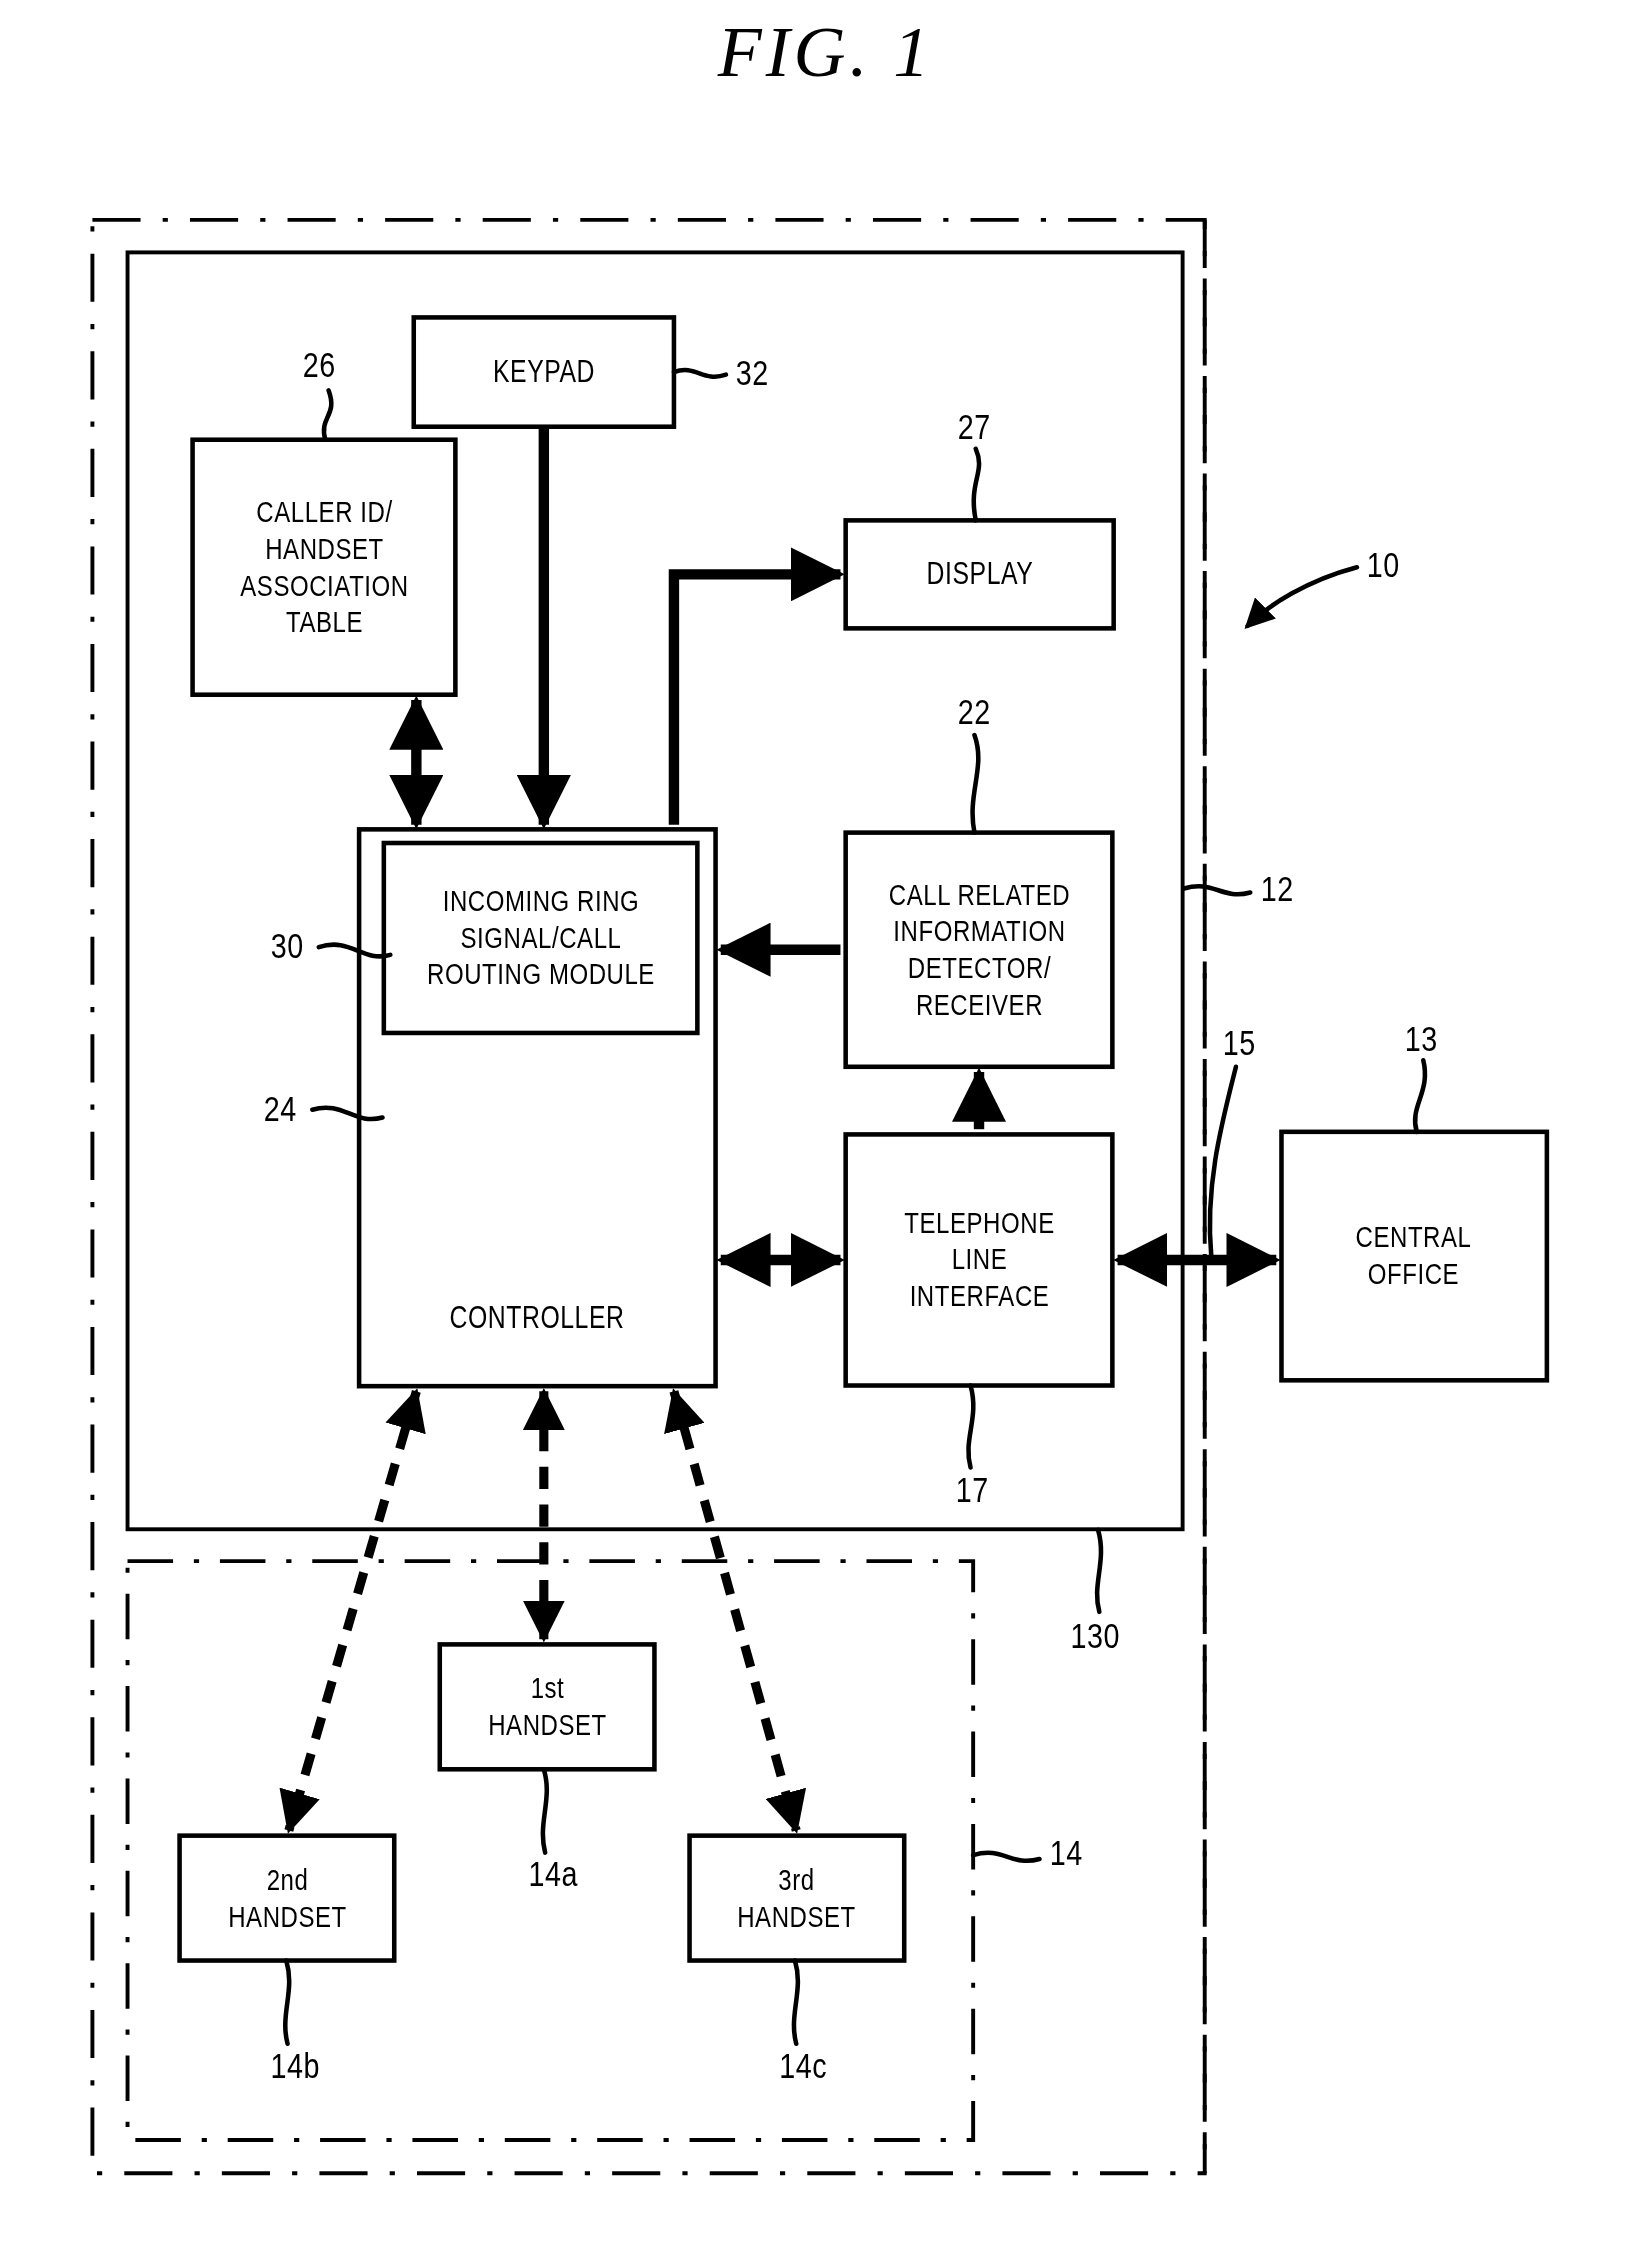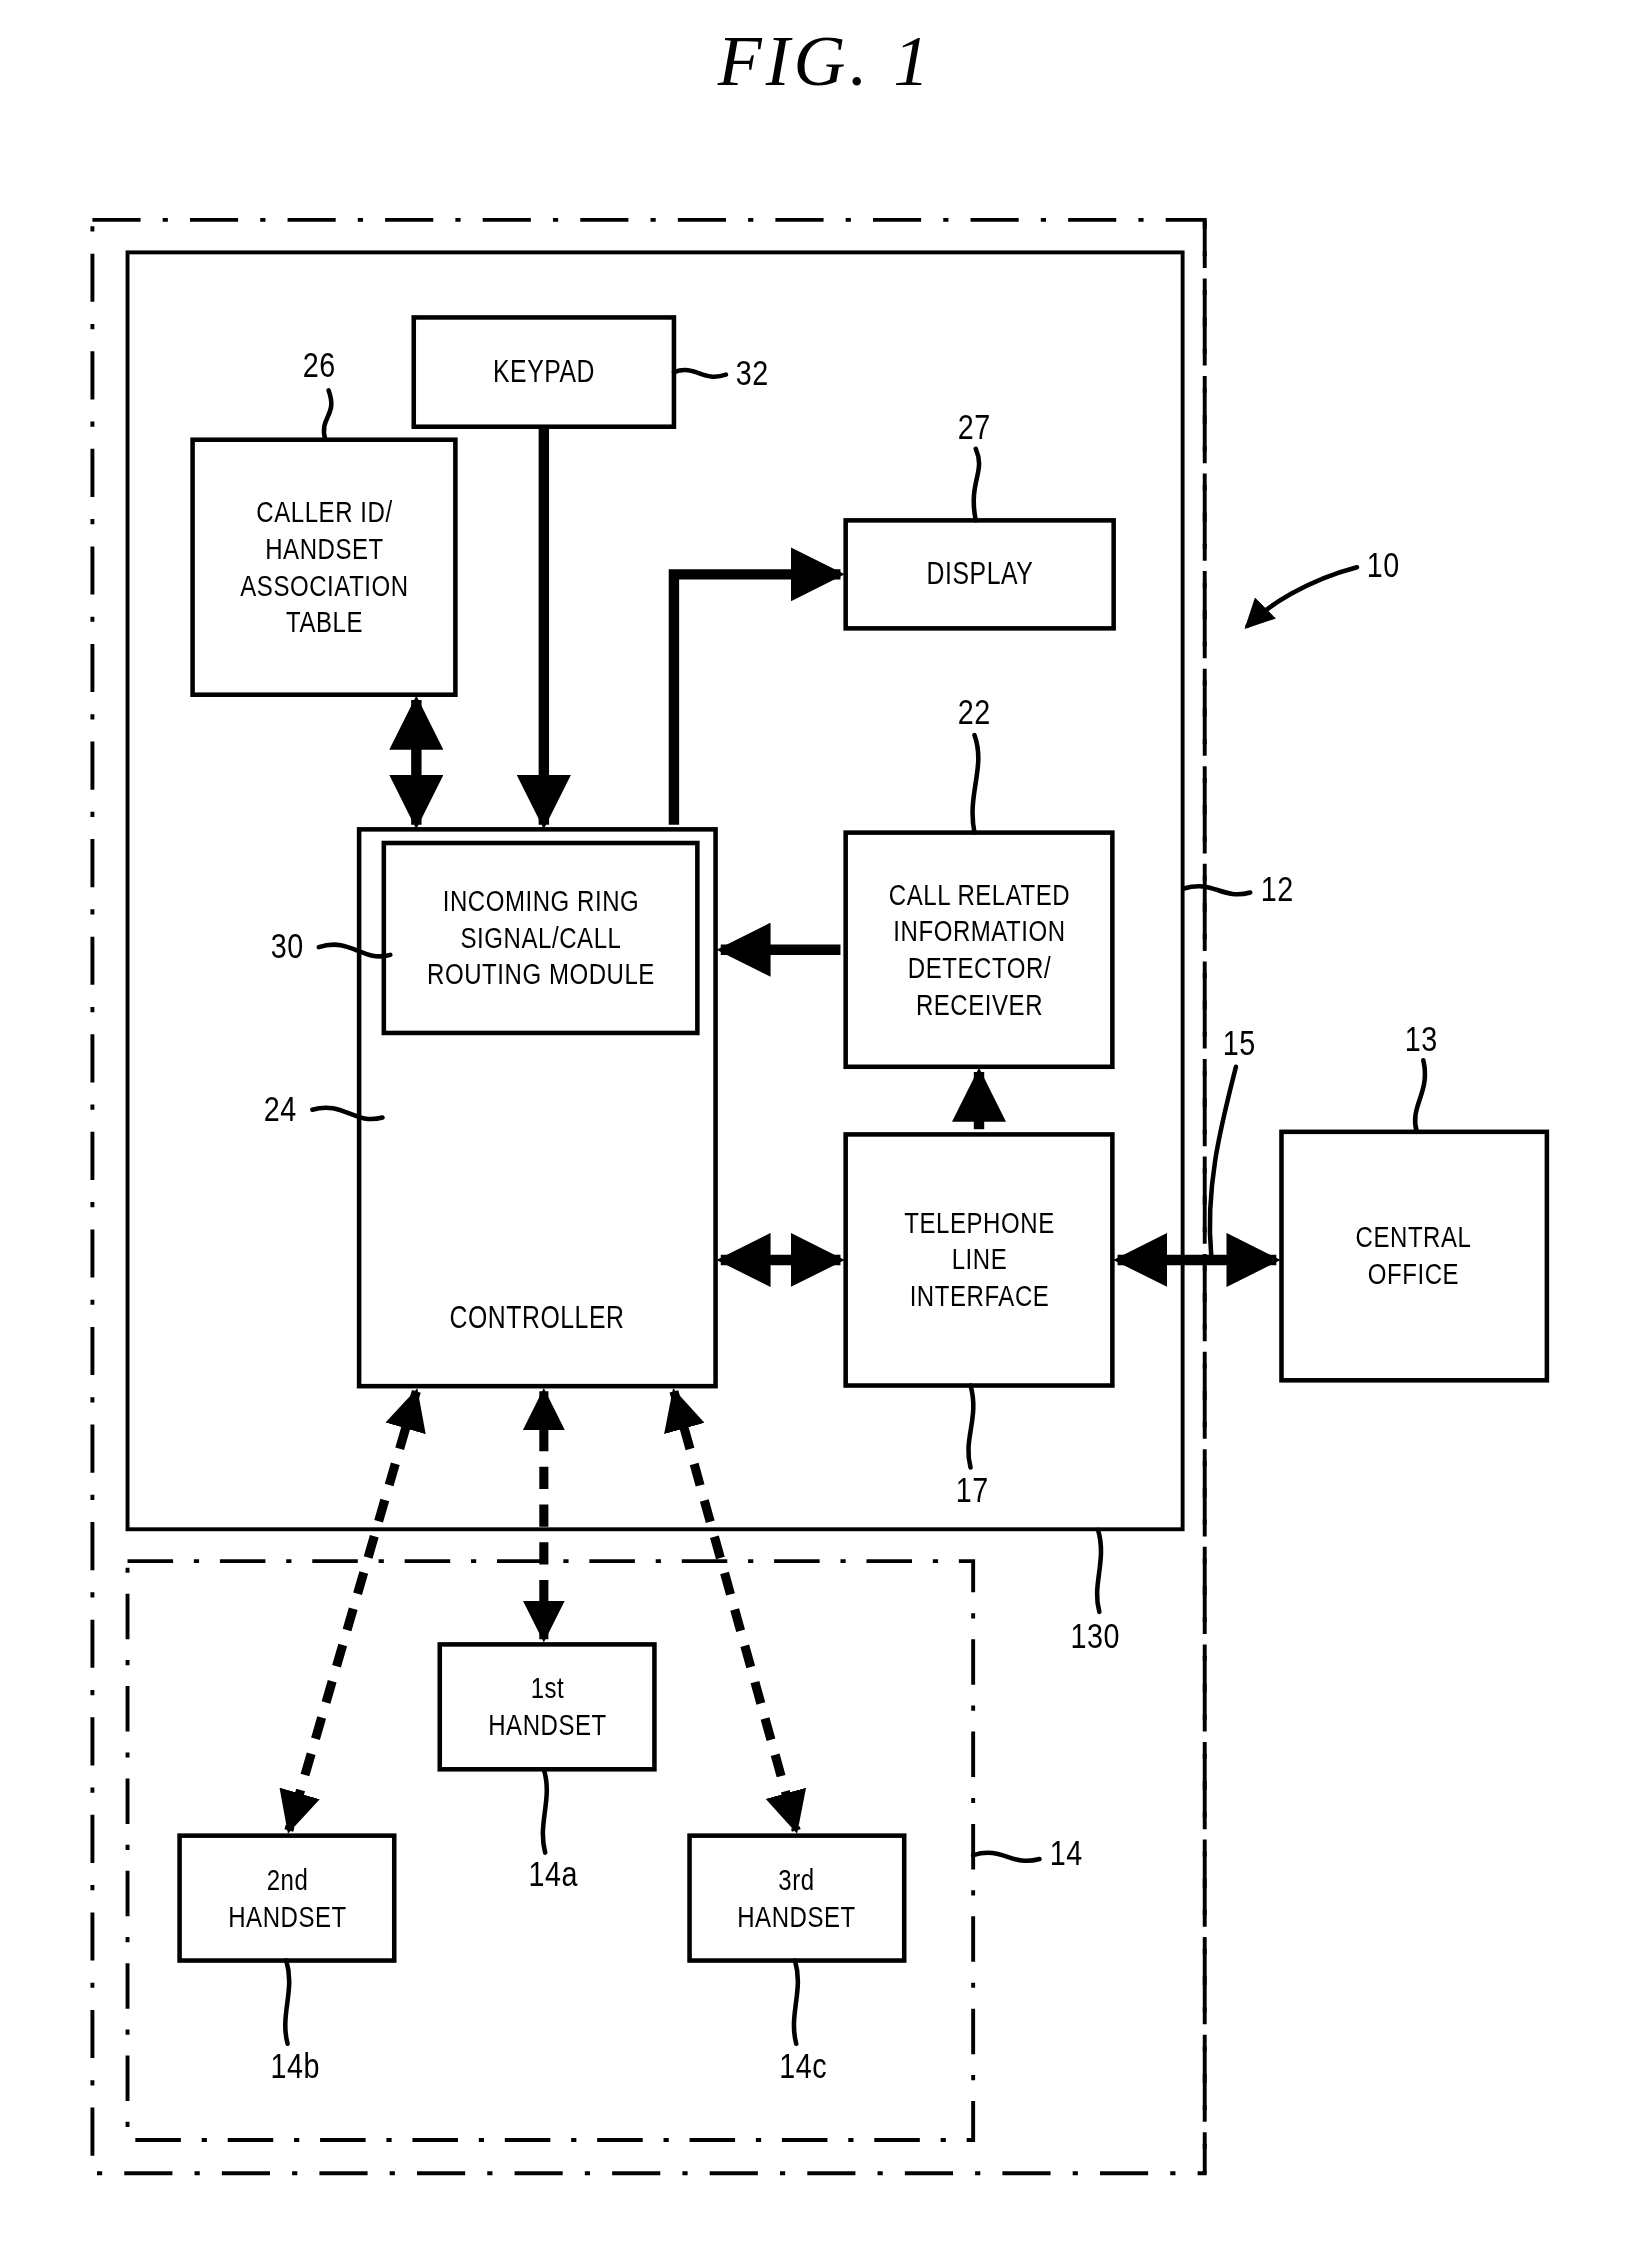--- a/index.html
+++ b/index.html
@@ -16,21 +16,21 @@
     position: relative;
     width: 1651px;
     height: 2250px;
     background: #ffffff;
     overflow: hidden;
   }
   
   .fig-title {
     position: absolute;
     left: 0;
-    top: 20px;
+    top: 11px;
     width: 1651px;
     text-align: center;
     font-family: "Liberation Serif", serif;
     font-style: italic;
     font-size: 72px;
     letter-spacing: 3.9px;
     font-weight: 400;
   }
   
   #art {

